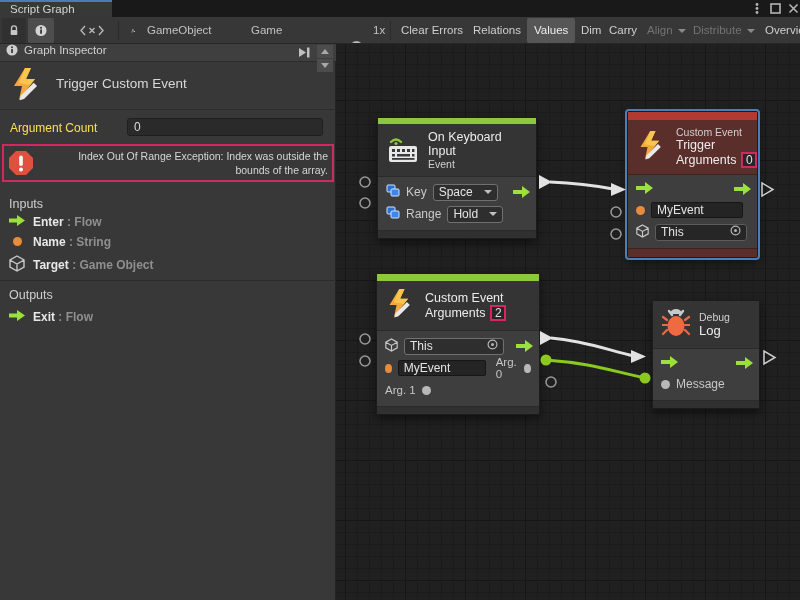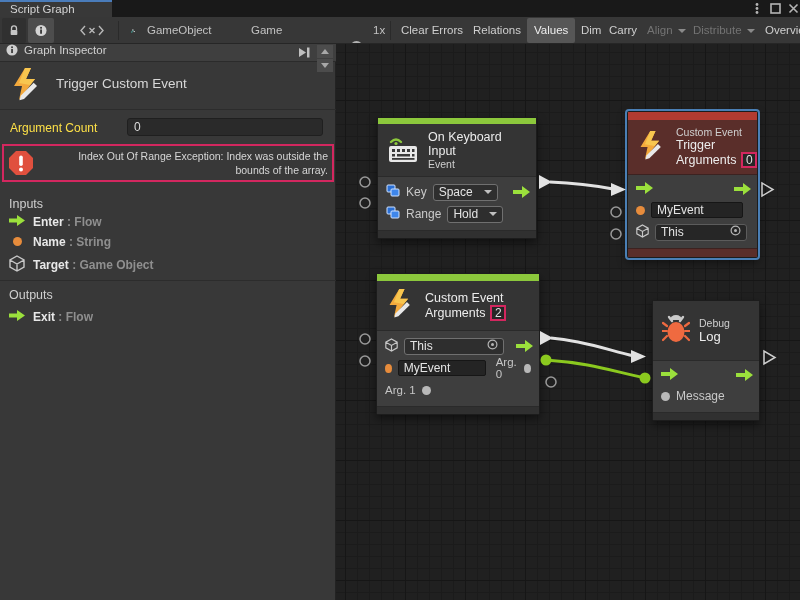--- a/index.html
+++ b/index.html
@@ -398,21 +398,21 @@
       </div>
       <div class="nrow" style="">
         <span class="arglabel">Arg. 1</span>
         <span class="dot gray"></span>
       </div>
     </div>
     <div class="nfooter"></div>
   </div>
 
   <div class="node" style="left:652px;top:300px;width:108px">
-    <div class="nheader" style="padding:13px 9px">
+    <div class="nheader" style="padding:7px 9px">
       <span>
         <svg width="28" height="30" viewBox="0 0 28 30">
           <path d="M7 3 l3 4 M21 3 l-3 4" stroke="#c9c9c9" stroke-width="2.4" stroke-linecap="round"></path>
           <path d="M8 6 a6 5 0 0 1 12 0 z" fill="#c9c9c9"></path>
           <g stroke="#ef6a40" stroke-width="2.2" stroke-linecap="round">
             <path d="M5 12 L1 9 M5 17 H0.5 M5 22 L1 26 M23 12 L27 9 M23 17 H27.5 M23 22 L27 26"></path>
           </g>
           <ellipse cx="14" cy="18" rx="8.5" ry="10" fill="#ef6a40"></ellipse>
         </svg>
       </span>

